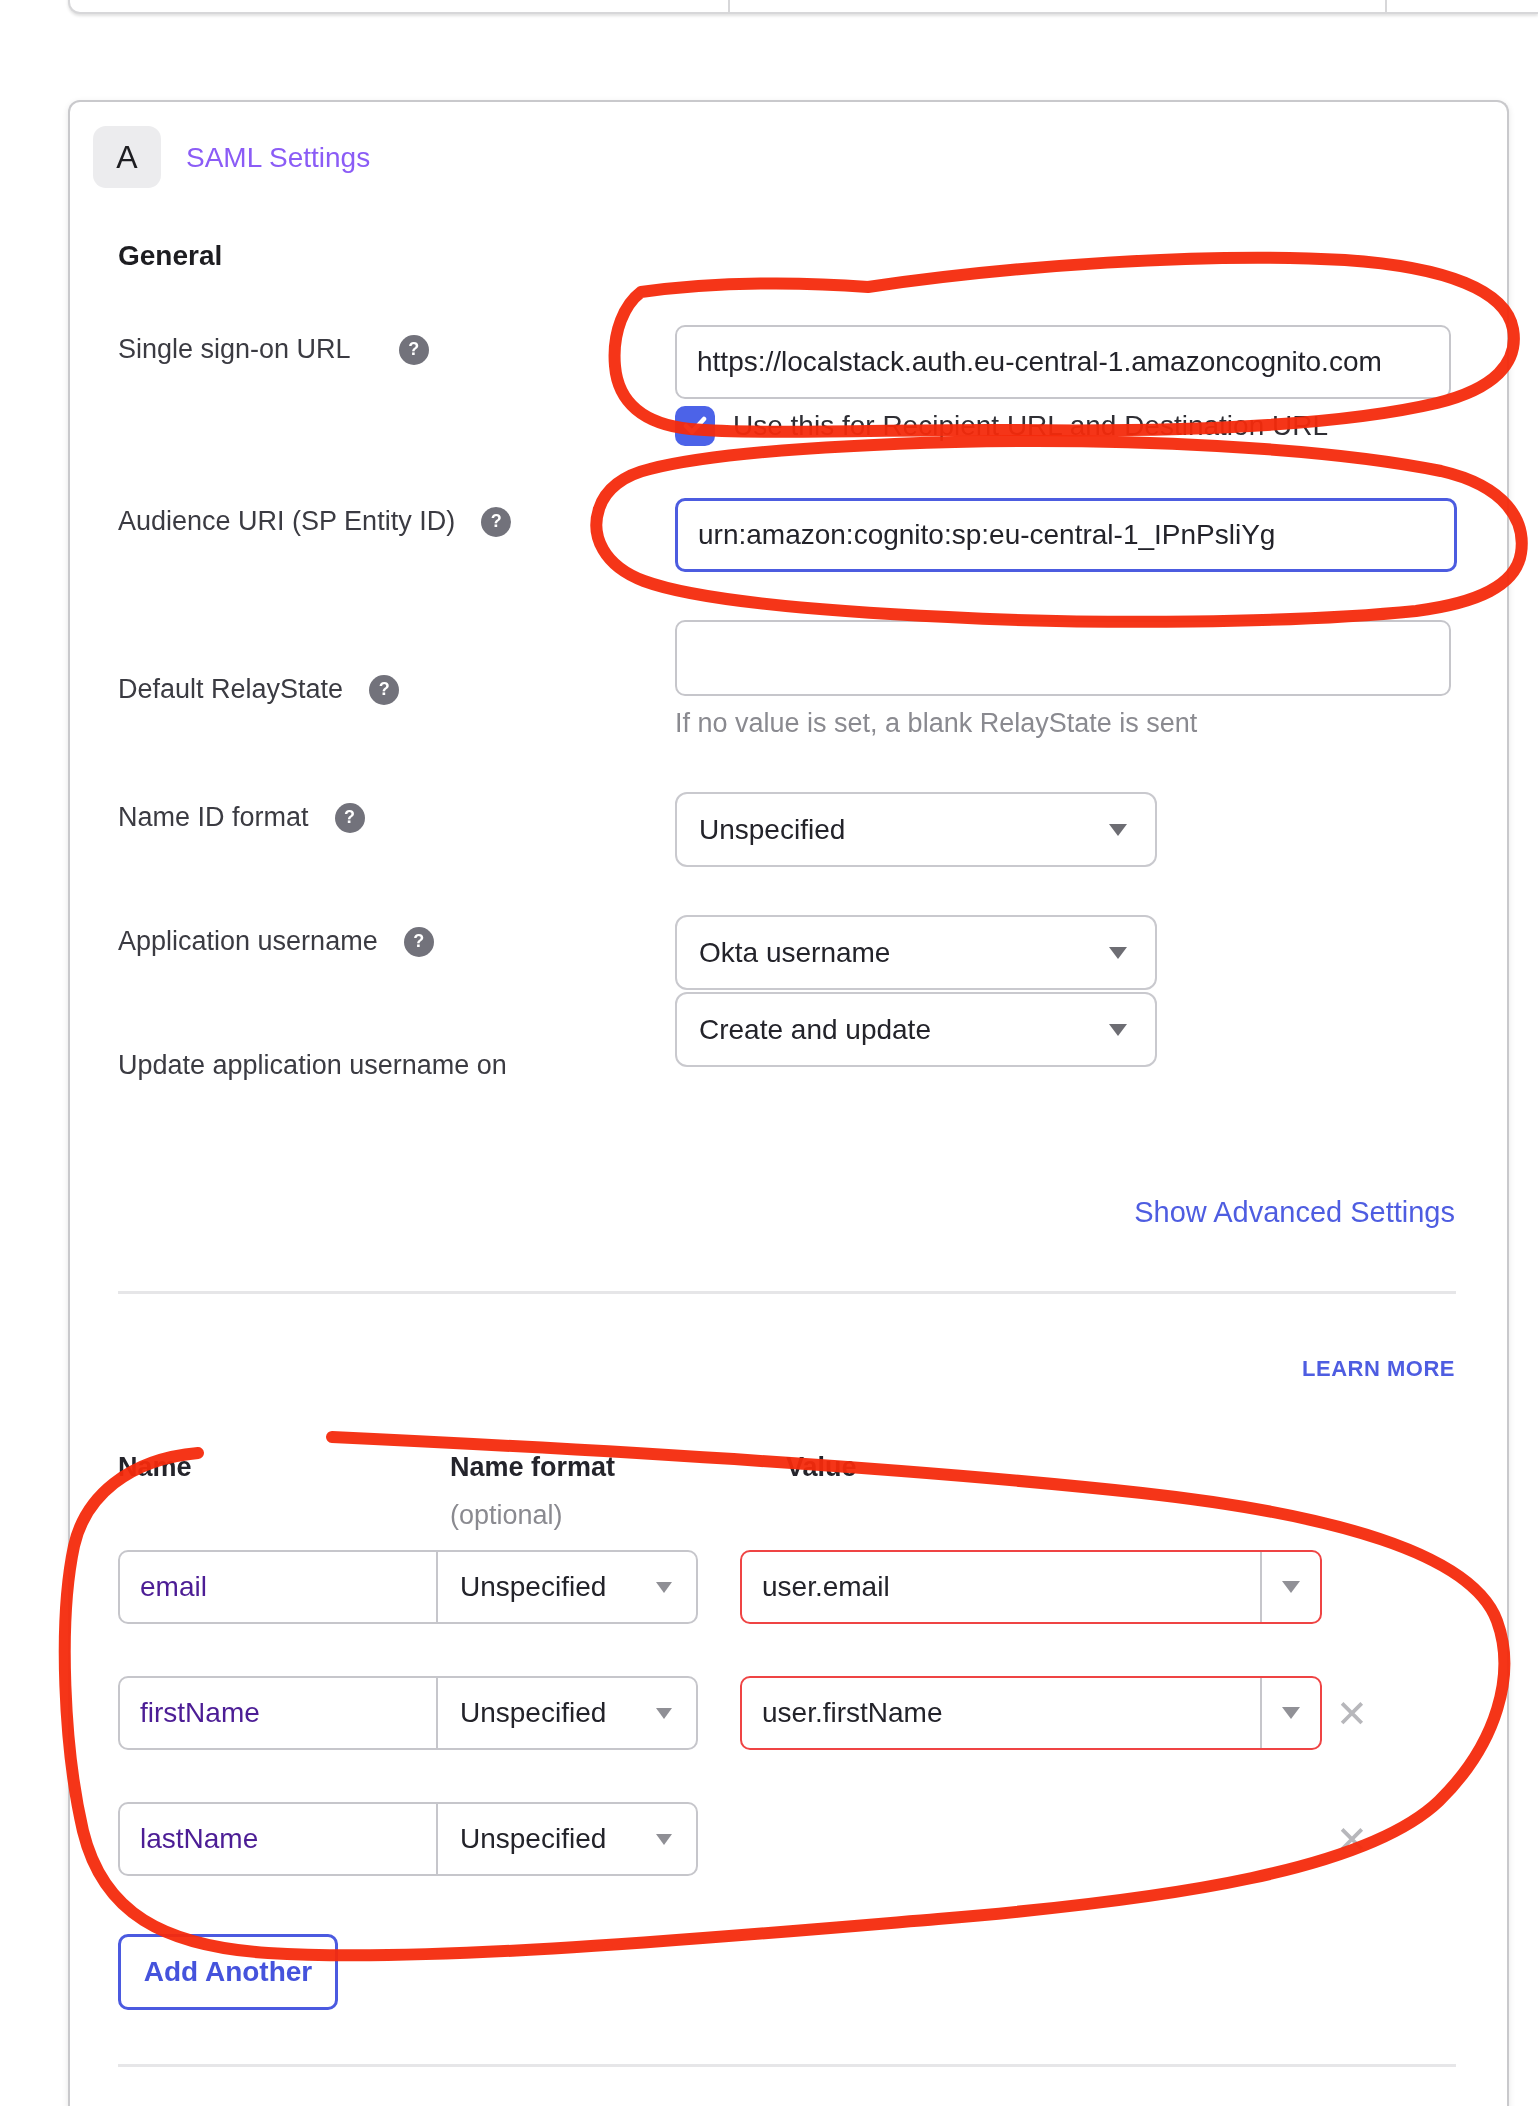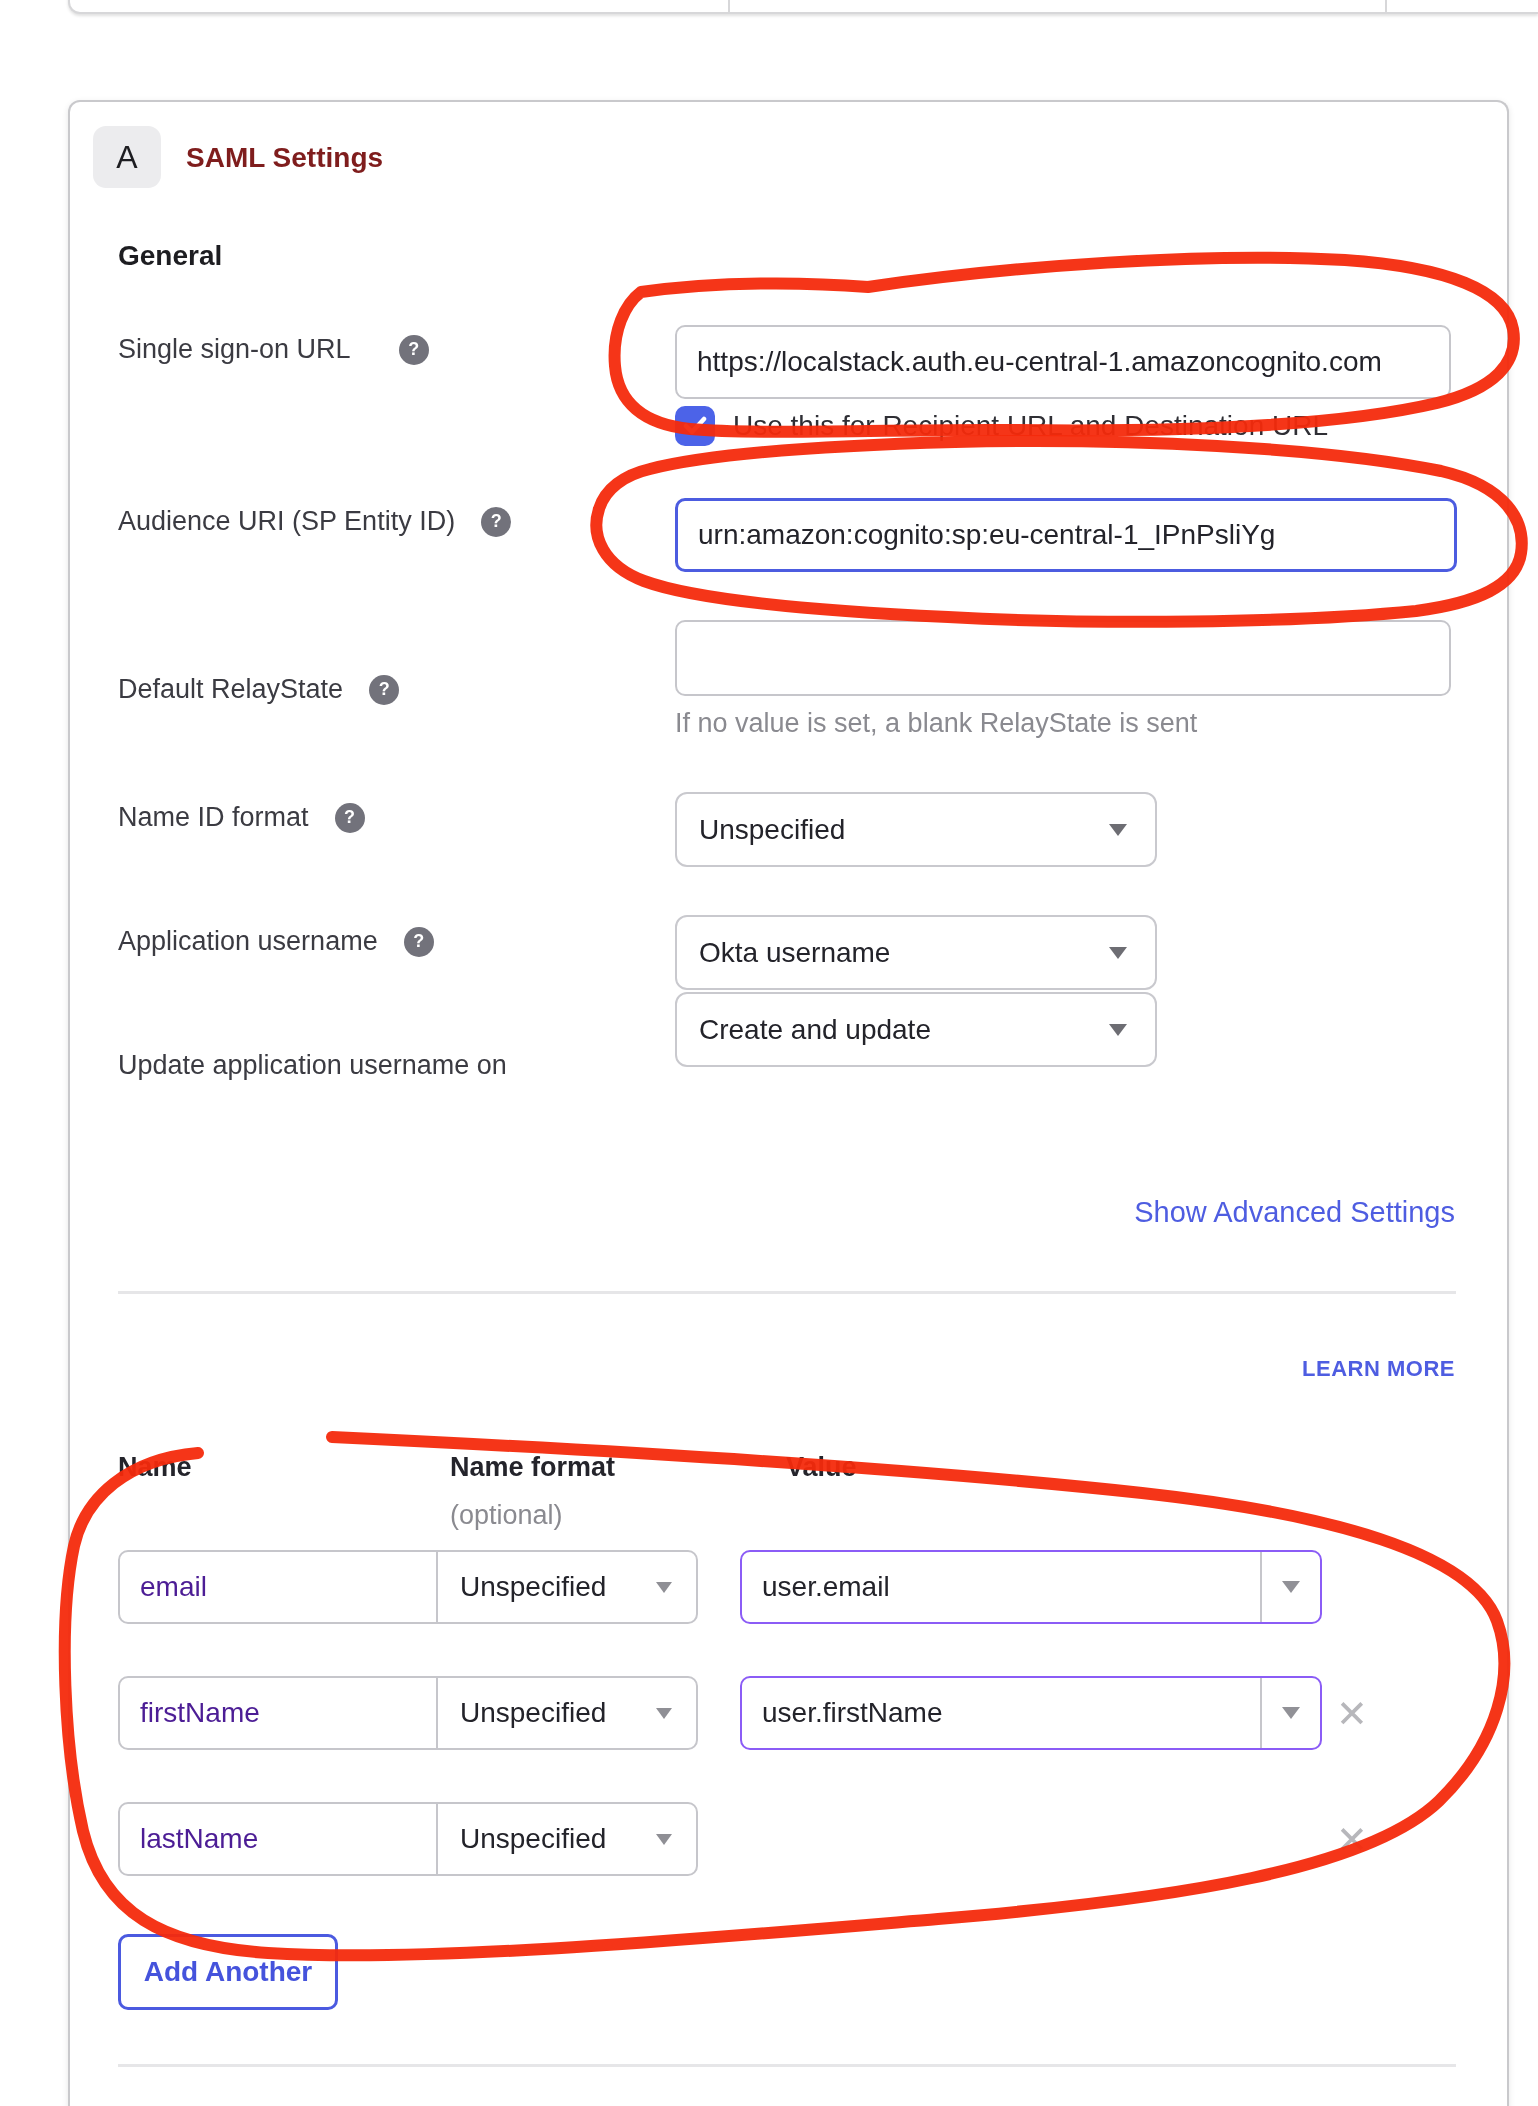--- a/index.html
+++ b/index.html
@@ -16,21 +16,21 @@
   
   .card{position:absolute;left:68px;top:100px;width:1437px;height:2060px;background:#fff;
     border:2px solid #c9c9cc;border-radius:12px;border-bottom:none;
     box-shadow:0 2px 6px rgba(0,0,0,.10);}
 
   .abs{position:absolute;}
 
   .badge-a{left:93px;top:126px;width:68px;height:62px;background:#ececee;border-radius:13px;
     display:flex;align-items:center;justify-content:center;font-size:32px;color:#1d1d21;}
   .card-title{left:186px;top:128px;height:60px;display:flex;align-items:center;
-    font-size:28px;font-weight:700;color:#7f1d1d;}
+    font-size:28px;font-weight:400;color:#8b5cf6;}
   .section-h{left:118px;font-size:28px;font-weight:700;color:#1d1d21;}
 
   .label-row{left:118px;display:flex;align-items:center;gap:26px;font-size:27px;color:#3b3b42;}
   .help{width:30px;height:30px;border-radius:50%;background:#72727b;color:#fff;
     display:flex;align-items:center;justify-content:center;font-size:18px;font-weight:700;flex:none;}
 
   .tinput{left:675px;width:776px;height:74px;border:2px solid #c6c6cb;border-radius:10px;
     background:#fff;box-sizing:border-box;font-family:"Liberation Sans",sans-serif;
     font-size:28px;color:#23232a;padding:0 20px;outline:none;}
   .tinput.focus{border:3px solid #4c5ce0;}
@@ -61,21 +61,21 @@
 
   .attr-group{left:118px;width:580px;height:74px;border:2px solid #c6c6cb;border-radius:10px;
     box-sizing:border-box;display:flex;background:#fff;}
   .attr-name{width:318px;border-right:2px solid #c6c6cb;display:flex;align-items:center;
     padding:0 20px;box-sizing:border-box;}
   .attr-name input{border:none;outline:none;width:100%;font-family:"Liberation Sans",sans-serif;
     font-size:28px;color:#4c1d95;padding:0;background:transparent;}
   .attr-format{flex:1;display:flex;align-items:center;padding:0 24px 0 22px;font-size:28px;color:#23232a;}
   .attr-format .dd-text{flex:1;}
 
-  .val-combo{left:740px;width:582px;height:74px;border:2px solid #8b5cf6;border-radius:10px;
+  .val-combo{left:740px;width:582px;height:74px;border:2px solid #ef4444;border-radius:10px;
     box-sizing:border-box;display:flex;background:#fff;overflow:hidden;}
   .val-text{width:520px;border-right:2px solid #c6c6cb;display:flex;align-items:center;
     padding:0 20px;box-sizing:border-box;}
   .val-text input{border:none;outline:none;width:100%;font-family:"Liberation Sans",sans-serif;
     font-size:28px;color:#23232a;padding:0;background:transparent;}
   .val-caret{flex:1;display:flex;align-items:center;justify-content:center;}
   .val-caret .caret{border-top-color:#919197;}
 
   .remove-x{left:1330px;width:44px;height:44px;display:flex;align-items:center;justify-content:center;
     font-size:38px;color:#b7b7bb;cursor:pointer;}

